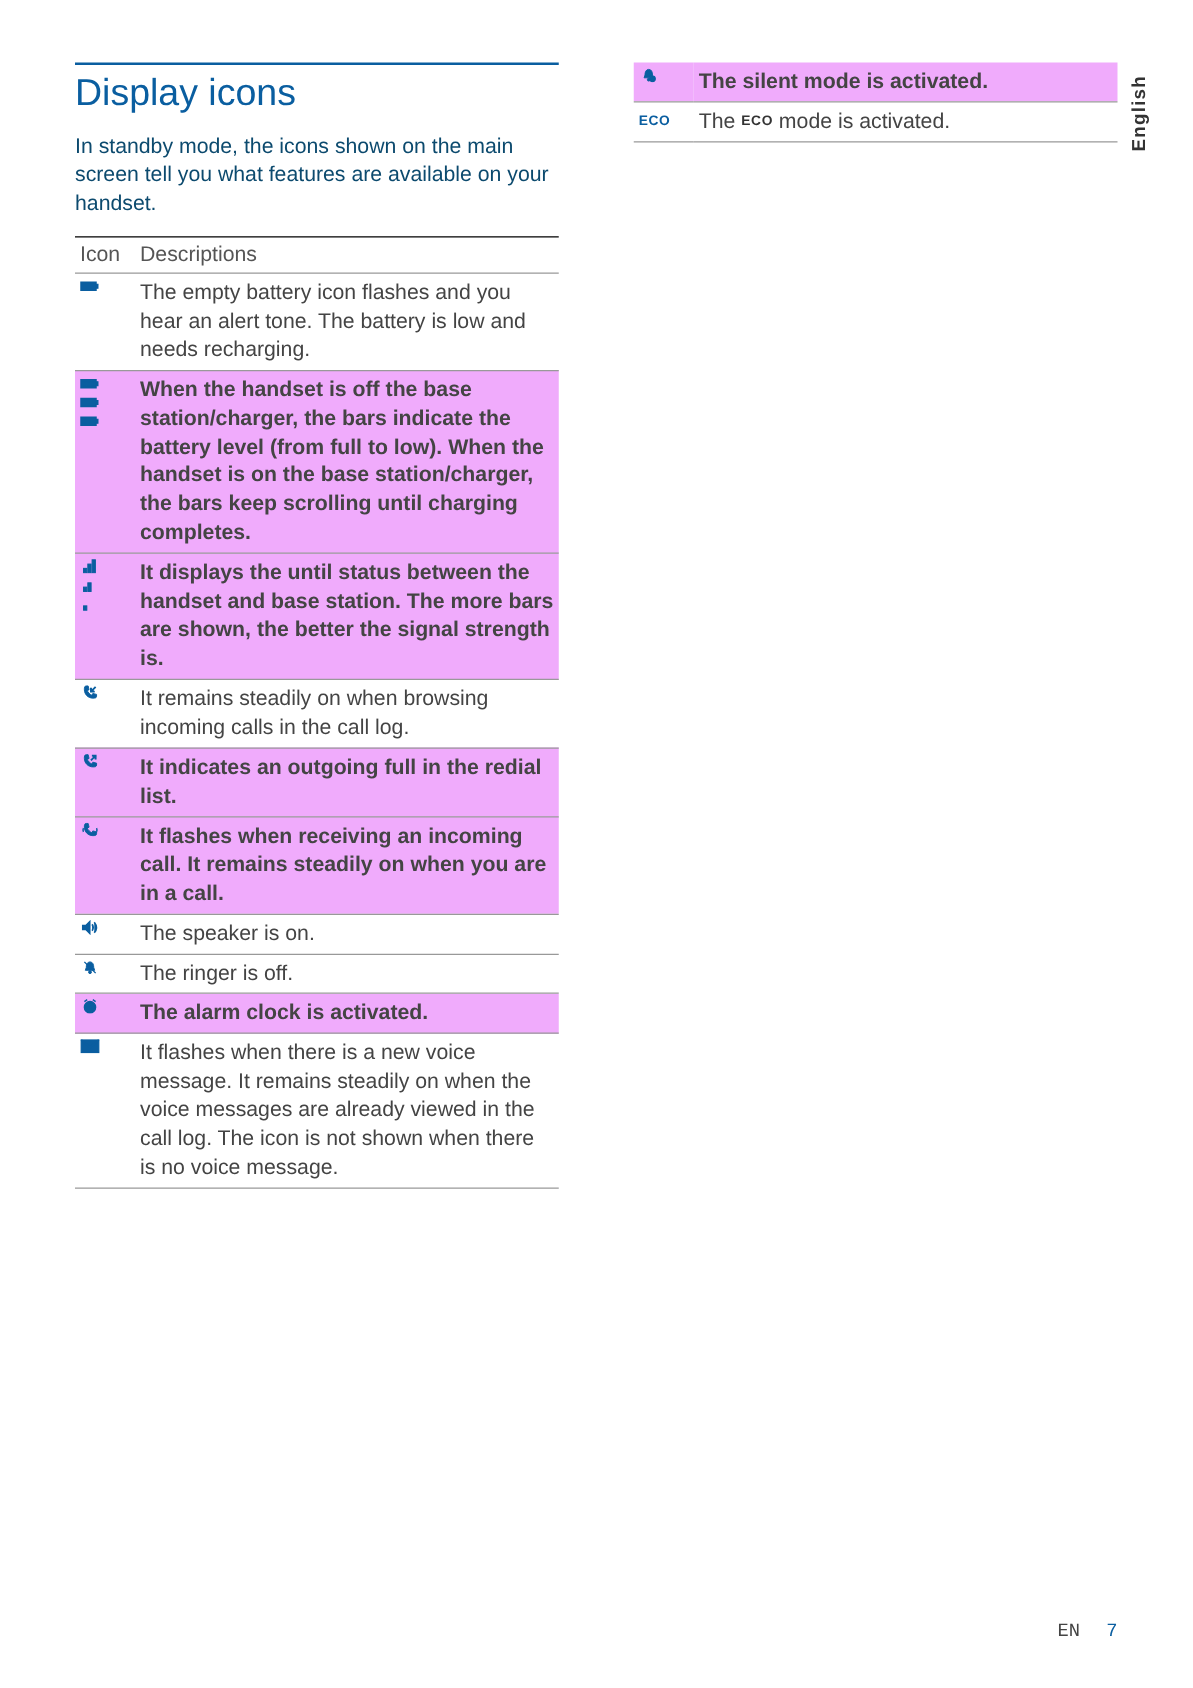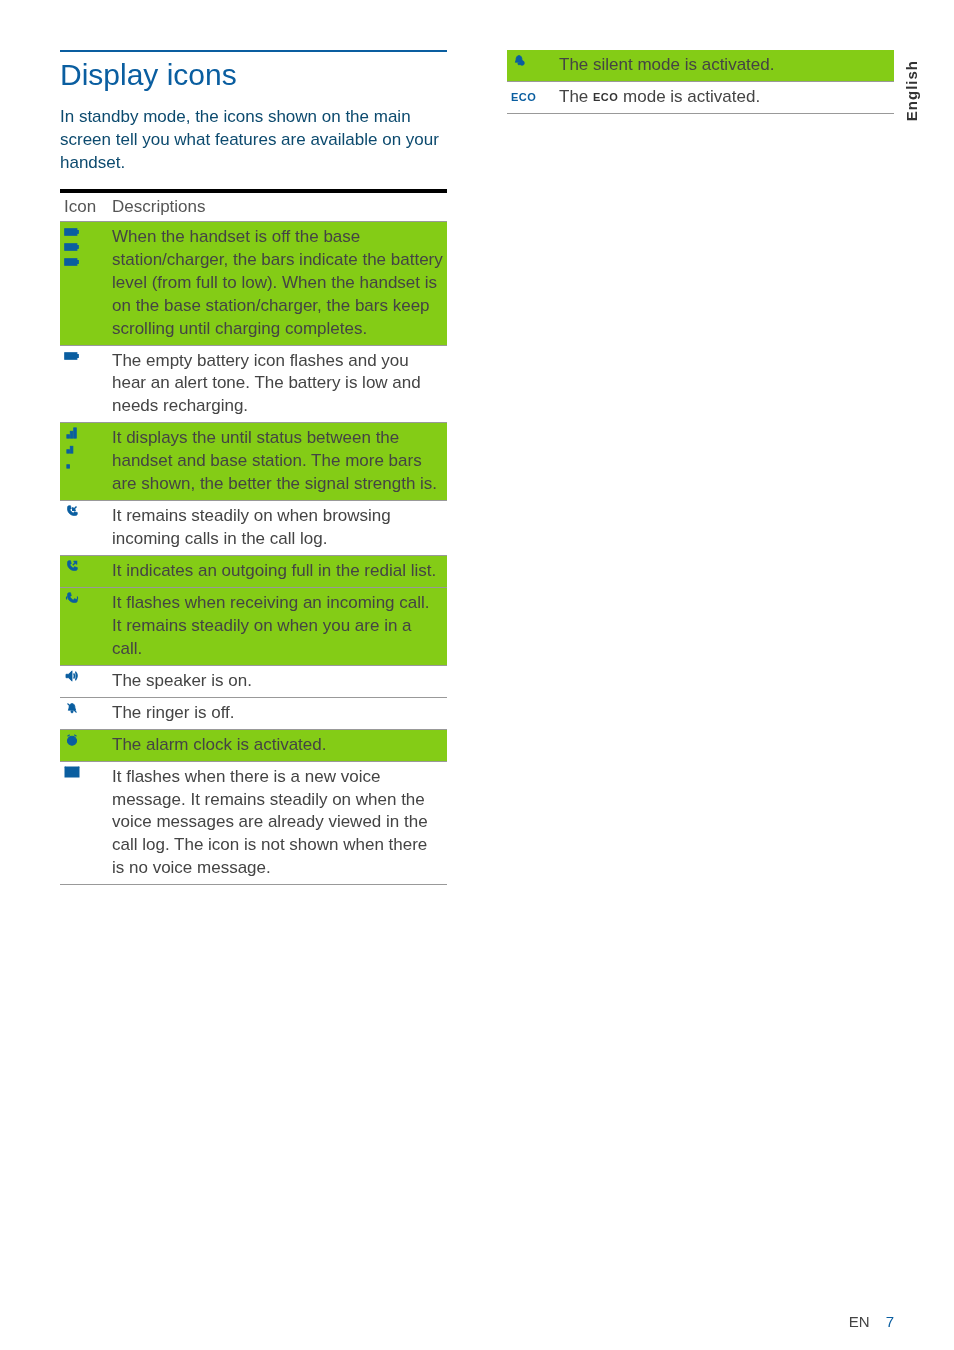--- a/index.html
+++ b/index.html
@@ -53,34 +53,35 @@
     margin-bottom: 14px;
   }
   table.icons {
     width: 100%;
     border-collapse: collapse;
     font-size: 17px;
     font-weight: 300;
     color: #444;
   }
   table.icons tr.head td {
-    border-top: 4px solid #000000;
+    border-top: 1px solid #000000;
     border-bottom: 1px solid #999;
     padding: 4px 4px;
     font-weight: 300;
     color: #555;
   }
   table.icons tr.row td {
     border-bottom: 1px solid #999;
     padding: 4px 4px;
     vertical-align: top;
     line-height: 1.35;
   }
   table.icons tr.row.alt td {
-    background: #84cc16;
+    background: #f0abfc;
+    font-weight: bold;
   }
   table.icons td.icon {
     width: 40px;
     vertical-align: top;
     padding-top: 6px;
   }
   .icon-stack div {
     line-height: 1.1;
     margin-bottom: 3px;
   }
@@ -98,24 +99,25 @@
     vertical-align: middle;
     display: inline-block;
   }
 
   
   svg.ic { width: 16px; height: 12px; display: block; }
   svg.ic * { stroke: #0a5ea0; fill: #0a5ea0; }
 
   .footer {
     position: absolute;
-    bottom: 20px;
+    bottom: 36px;
     right: 60px;
     font-size: 15px;
     color: #444;
+    font-family: Liberation Mono, monospace;
   }
   .footer .en { font-weight: 400; margin-right: 12px; }
   .footer .pg { color: #0a5ea0; }
 </style>
 </head>
 <body>
 
 <div class="page">
   <div class="side-tab">English</div>
 
@@ -123,20 +125,33 @@
 
     <div class="col">
       <h1 class="section-title">Display icons</h1>
       <div class="intro">In standby mode, the icons shown on the main screen tell you what features are available on your handset.</div>
 
       <table class="icons">
         <tbody>
             <tr class="head">
           <td class="icon">Icon</td>
           <td>Descriptions</td>
+        </tr>
+
+        <tr class="row">
+          <td class="icon">
+            <div>
+              <svg class="ic" viewBox="0 0 20 12">
+                    <rect x="1" y="2" width="15" height="8" fill="none" stroke-width="1.5"></rect>
+                    <rect x="16" y="4" width="2" height="4"></rect>
+                  </svg>
+            </div>
+          </td>
+          <td>The empty battery icon flashes and you hear an alert tone.
+The battery is low and needs recharging.</td>
         </tr>
 
         <tr class="row alt">
           <td class="icon">
             <div class="icon-stack">
               <div>
                     <svg class="ic" viewBox="0 0 20 12">
                       <rect x="1" y="2" width="15" height="8" fill="none" stroke-width="1.5"></rect>
                       <rect x="16" y="4" width="2" height="4"></rect>
                       <rect x="3" y="4" width="3" height="4"></rect>
@@ -158,33 +173,20 @@
                       <rect x="16" y="4" width="2" height="4"></rect>
                       <rect x="3" y="4" width="3" height="4"></rect>
                     </svg>
                   </div>
             </div>
           </td>
           <td>When the handset is off the base station/charger, the bars indicate the battery level (from full to low).
 When the handset is on the base station/charger, the bars keep scrolling until charging completes.</td>
         </tr>
 
-        <tr class="row">
-          <td class="icon">
-            <div>
-              <svg class="ic" viewBox="0 0 20 12">
-                    <rect x="1" y="2" width="15" height="8" fill="none" stroke-width="1.5"></rect>
-                    <rect x="16" y="4" width="2" height="4"></rect>
-                  </svg>
-            </div>
-          </td>
-          <td>The empty battery icon flashes and you hear an alert tone.
-The battery is low and needs recharging.</td>
-        </tr>
-
         <tr class="row alt">
           <td class="icon">
             <div class="icon-stack">
               <div>
                     <svg class="ic" viewBox="0 0 14 14">
                       <rect x="1" y="9" width="3" height="4"></rect>
                       <rect x="5" y="5" width="3" height="8"></rect>
                       <rect x="9" y="1" width="3" height="12"></rect>
                     </svg>
                   </div>

